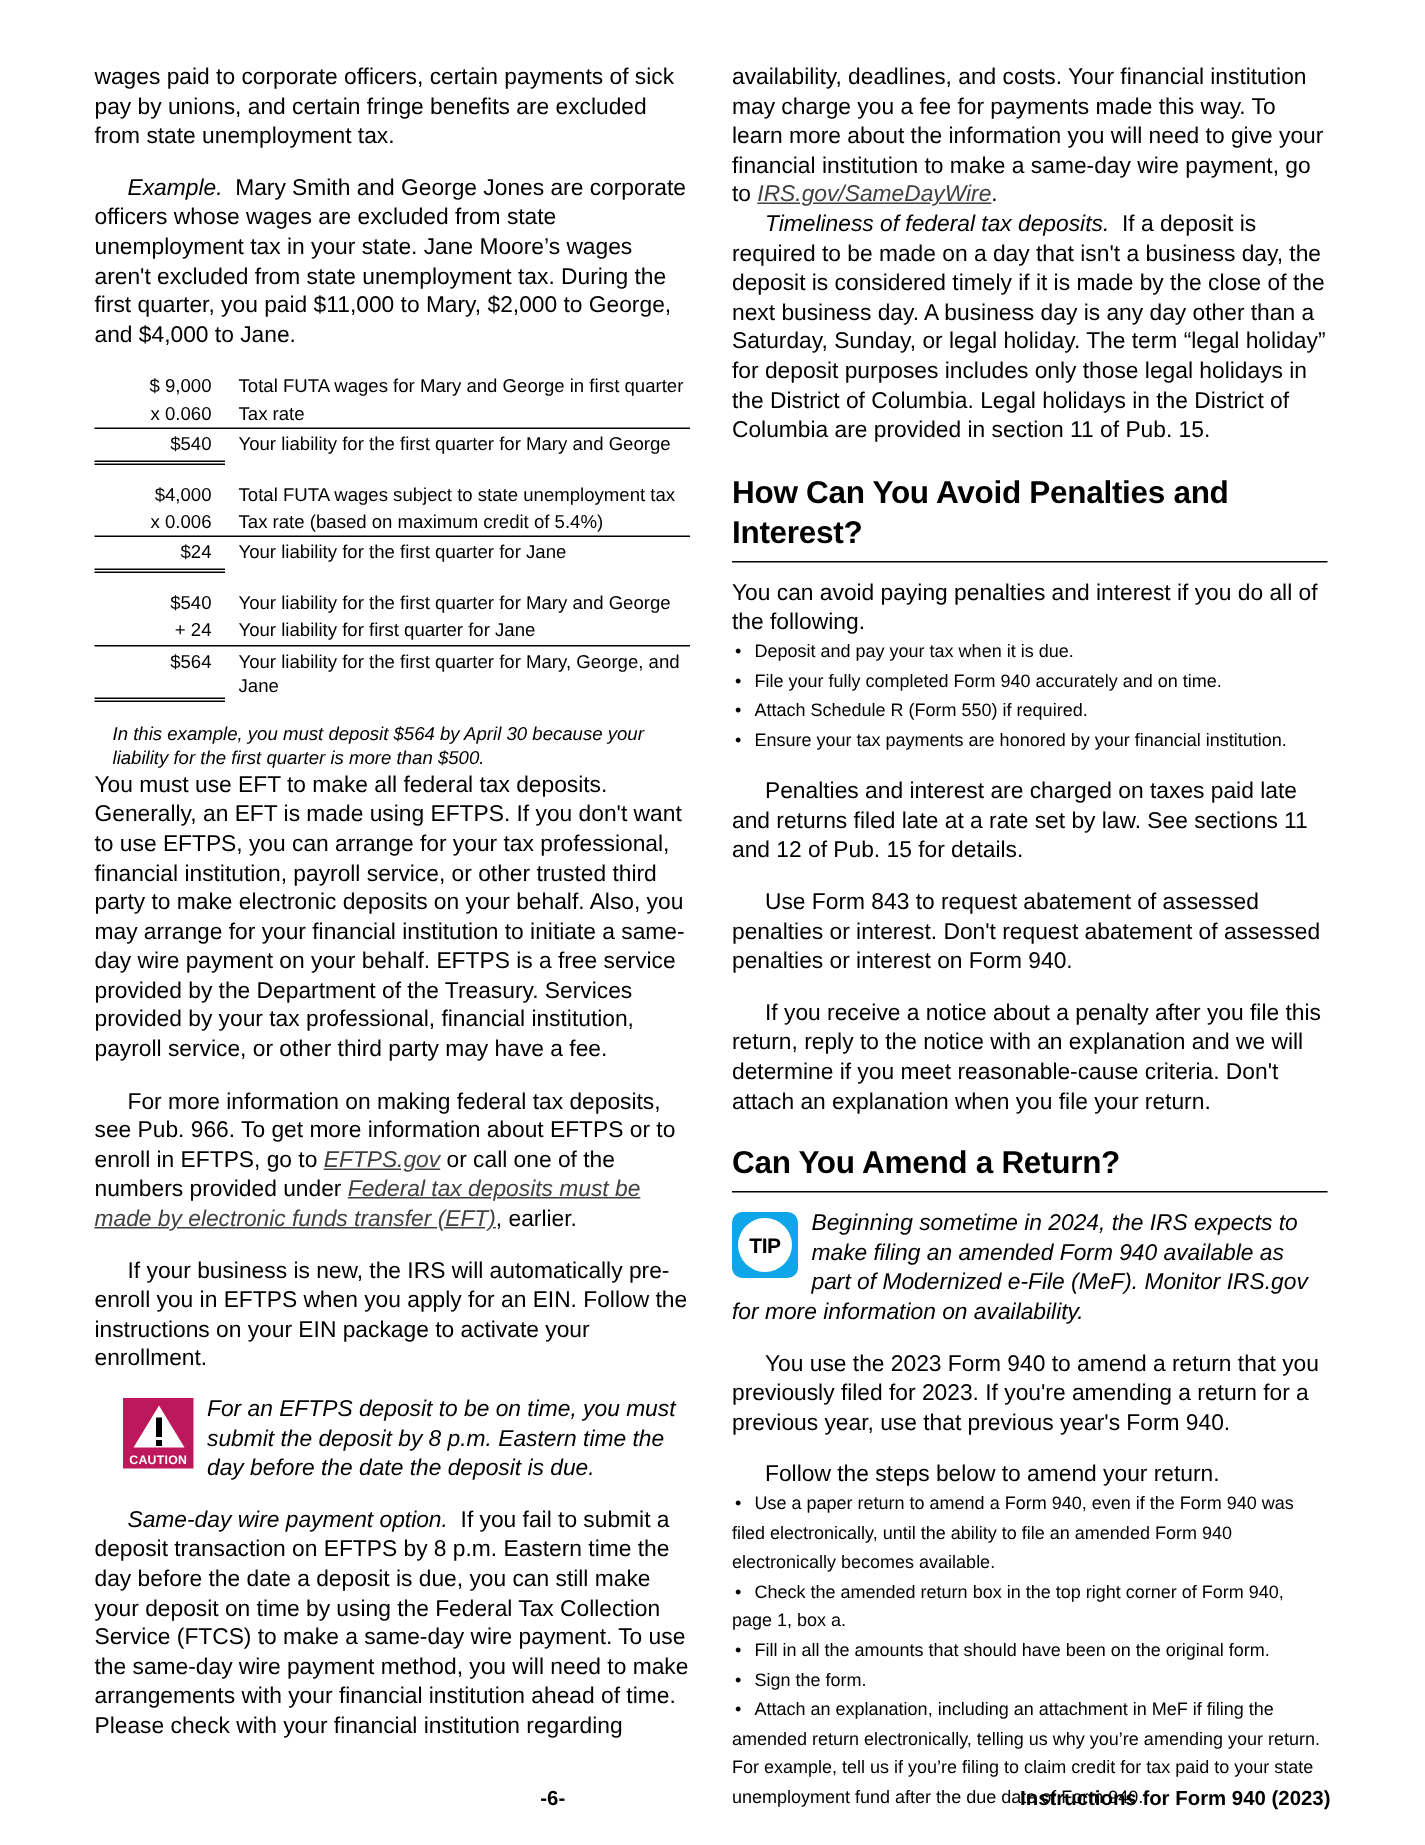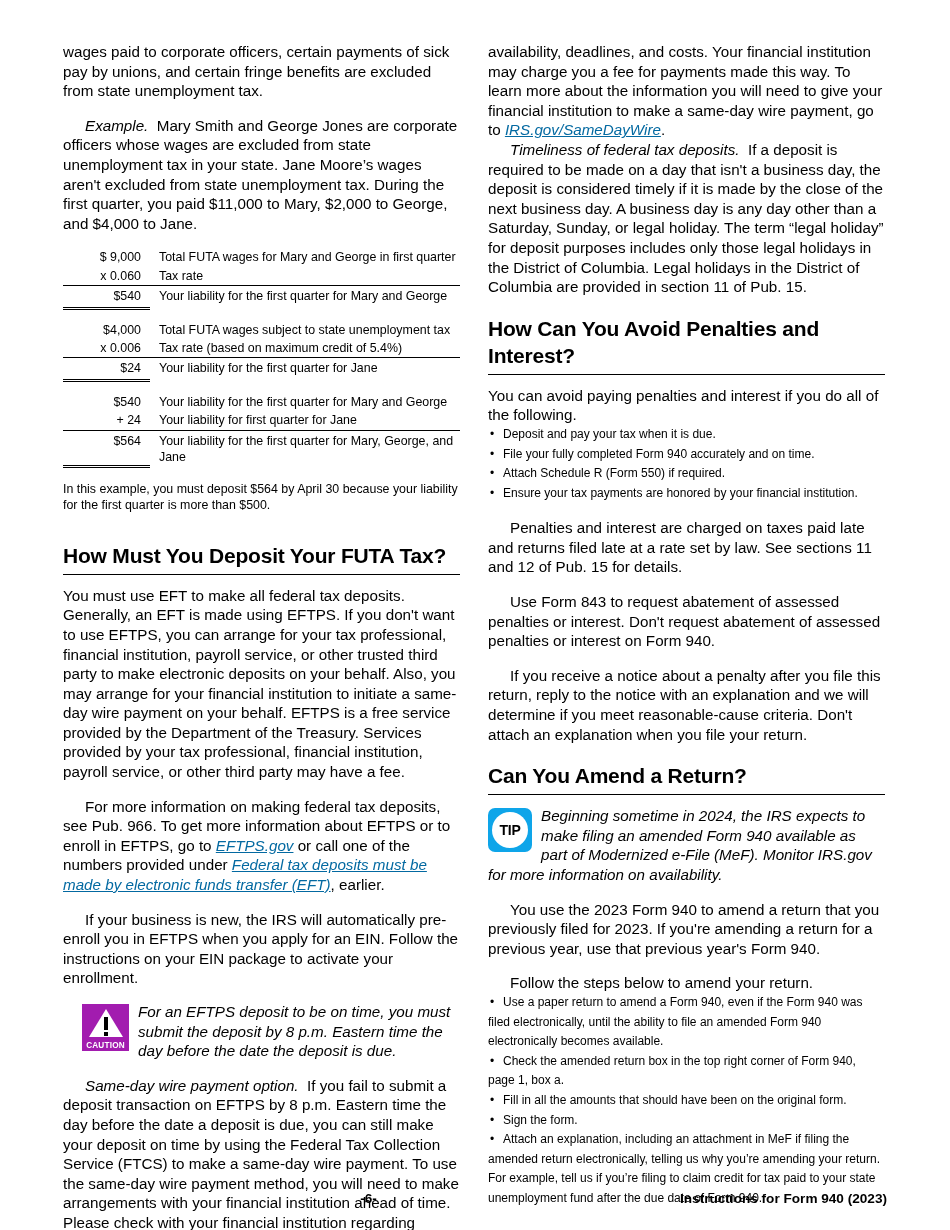--- a/index.html
+++ b/index.html
@@ -37,21 +37,21 @@
     line-height: 19.6px;
     text-align: left;
   }
   p.indent { text-indent: 22px; }
   p.space-before { margin-top: 15px; }
   .runin {
     font-weight: normal;
     font-style: italic;
   }
   a.doclink, .doclink {
-    color: #0369a1;
+    color: #404040;
     font-style: italic;
     text-decoration: underline;
   }
   
   h1.section-head {
     margin: 0;
     padding: 0 0 5px 0;
     font-size: 21px;
     line-height: 27px;
     font-weight: bold;
@@ -95,23 +95,24 @@
     border-bottom: 3px double #000;
     padding-bottom: 2px;
   }
   .calc tr.gap td {
     height: 11px;
     padding: 0;
     font-size: 0;
     line-height: 0;
   }
   .calc-note {
-    margin: 13px 0 0 0;
+    margin: 13px 0 0 12px;
     font-size: 12.4px;
     line-height: 16.4px;
+    font-style: italic;
   }
   
   .bullets { margin: 0; }
   .bullets .bullet {
     font-size: 12px;
     line-height: 19.6px;
   }
   .bullets .bullet .dot {
     display: inline-block;
     width: 15px;
@@ -132,21 +133,21 @@
   .note-block::after {
     content: "";
     display: block;
     clear: both;
   }
   
   .caution-icon {
     position: relative;
     width: 47px;
     height: 47px;
-    background: #a21caf;
+    background: #be185d;
     display: block;
   }
   .caution-icon .tri {
     position: absolute;
     left: 50%;
     top: 5px;
     transform: translateX(-50%);
     width: 0;
     height: 0;
     border-left: 17px solid transparent;
@@ -293,23 +294,20 @@
           </tr>
           <tr class="ruled-above dbl">
             <td class="num">$564</td>
             <td class="desc">Your liability for the first quarter for Mary, George, and Jane</td>
           </tr>
         </tbody>
       </table>
 
       <p class="calc-note">In this example, you must deposit $564 by April 30 because your liability for the first quarter is more than $500.</p>
 
-      <div class="h1-wrap">
-        <h1 class="section-head">How Must You Deposit Your FUTA Tax?</h1>
-      </div>
 
       <p>You must use EFT to make all federal tax deposits. Generally, an EFT is made using EFTPS. If you don't want to use EFTPS, you can arrange for your tax professional, financial institution, payroll service, or other trusted third party to make electronic deposits on your behalf. Also, you may arrange for your financial institution to initiate a same-day wire payment on your behalf. EFTPS is a free service provided by the Department of the Treasury. Services provided by your tax professional, financial institution, payroll service, or other third party may have a fee.</p>
 
       <p class="indent space-before"><span>For more information on making federal tax deposits, see Pub. 966. To get more information about EFTPS or to enroll in EFTPS, go to </span><a href="#" class="doclink">EFTPS.gov</a><span> or call one of the numbers provided under </span><a href="#" class="doclink">Federal tax deposits must be made by electronic funds transfer (EFT)</a><span>, earlier.</span></p>
 
       <p class="indent space-before">If your business is new, the IRS will automatically pre-enroll you in EFTPS when you apply for an EIN. Follow the instructions on your EIN package to activate your enrollment.</p>
 
       <div class="note-block">
         <span class="icon-float">
           <span class="caution-icon">

